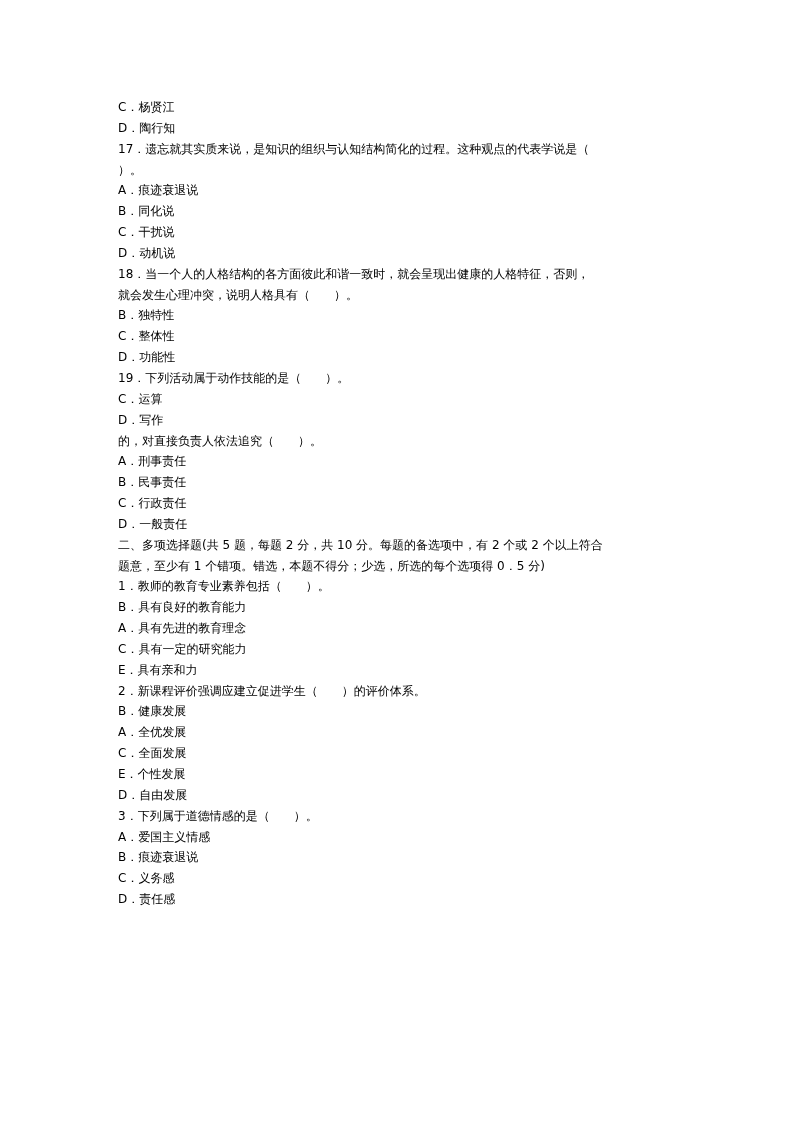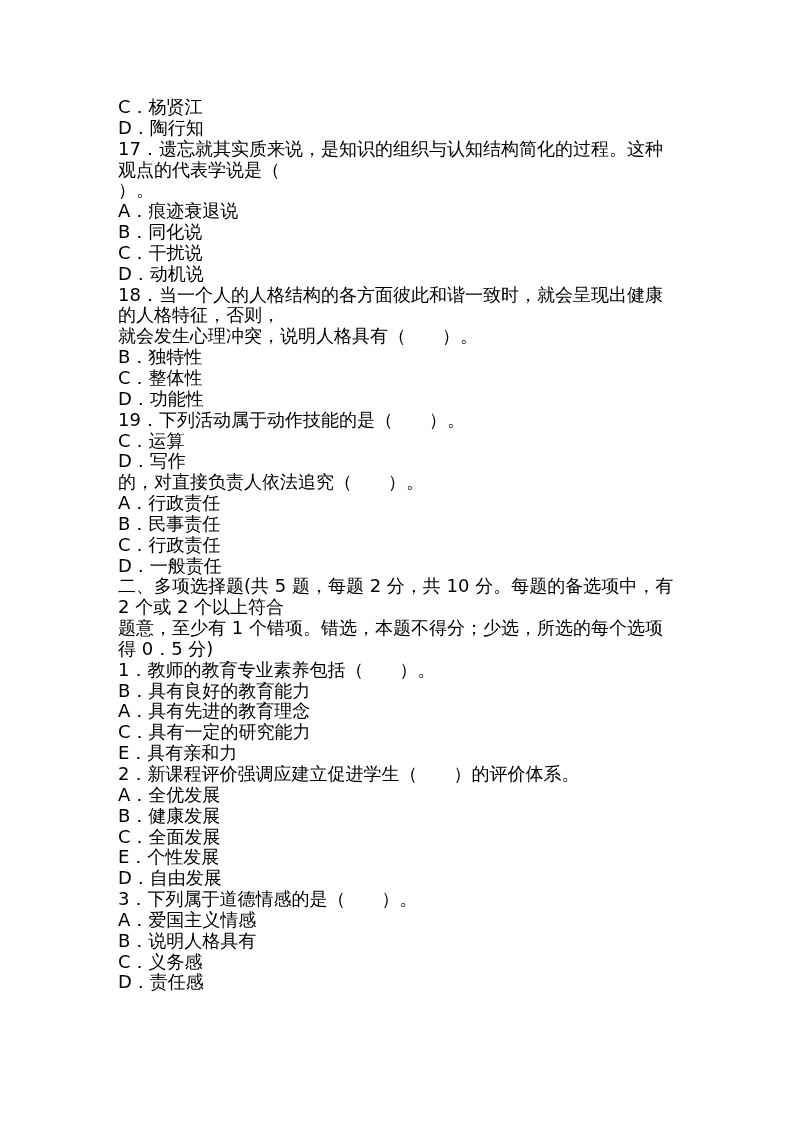--- a/index.html
+++ b/index.html
@@ -3,21 +3,21 @@
 <meta charset="utf-8">
 <style>
   html, body { margin: 0; padding: 0; background: #ffffff; }
   body { width: 794px; height: 1123px; position: relative; overflow: hidden; }
   .page {
     position: absolute;
     left: 118px;
     top: 97px;
     width: 560px;
     font-family: "DejaVu Sans", sans-serif;
-    font-size: 18px;
+    font-size: 12px;
     line-height: 20.85px;
     color: #000000;
   }
   .line { white-space: pre-wrap; margin: 0; padding: 0; }
 </style>
 </head>
 <body>
 
 <div class="page">
   <div class="line">C．杨贤江</div>
@@ -30,35 +30,35 @@
   <div class="line">D．动机说</div>
   <div class="line">18．当一个人的人格结构的各方面彼此和谐一致时，就会呈现出健康的人格特征，否则，</div>
   <div class="line">就会发生心理冲突，说明人格具有（　　）。</div>
   <div class="line">B．独特性</div>
   <div class="line">C．整体性</div>
   <div class="line">D．功能性</div>
   <div class="line">19．下列活动属于动作技能的是（　　）。</div>
   <div class="line">C．运算</div>
   <div class="line">D．写作</div>
   <div class="line">的，对直接负责人依法追究（　　）。</div>
-  <div class="line">A．行政责任</div>
+  <div class="line">A．刑事责任</div>
   <div class="line">B．民事责任</div>
   <div class="line">C．行政责任</div>
   <div class="line">D．一般责任</div>
   <div class="line">二、多项选择题(共 5 题，每题 2 分，共 10 分。每题的备选项中，有 2 个或 2 个以上符合</div>
   <div class="line">题意，至少有 1 个错项。错选，本题不得分；少选，所选的每个选项得 0．5 分)</div>
   <div class="line">1．教师的教育专业素养包括（　　）。</div>
   <div class="line">B．具有良好的教育能力</div>
   <div class="line">A．具有先进的教育理念</div>
   <div class="line">C．具有一定的研究能力</div>
   <div class="line">E．具有亲和力</div>
   <div class="line">2．新课程评价强调应建立促进学生（　　）的评价体系。</div>
+  <div class="line">B．健康发展</div>
   <div class="line">A．全优发展</div>
-  <div class="line">B．健康发展</div>
   <div class="line">C．全面发展</div>
   <div class="line">E．个性发展</div>
   <div class="line">D．自由发展</div>
   <div class="line">3．下列属于道德情感的是（　　）。</div>
   <div class="line">A．爱国主义情感</div>
-  <div class="line">B．说明人格具有</div>
+  <div class="line">B．痕迹衰退说</div>
   <div class="line">C．义务感</div>
   <div class="line">D．责任感</div>
 </div>
 
 </body></html>

